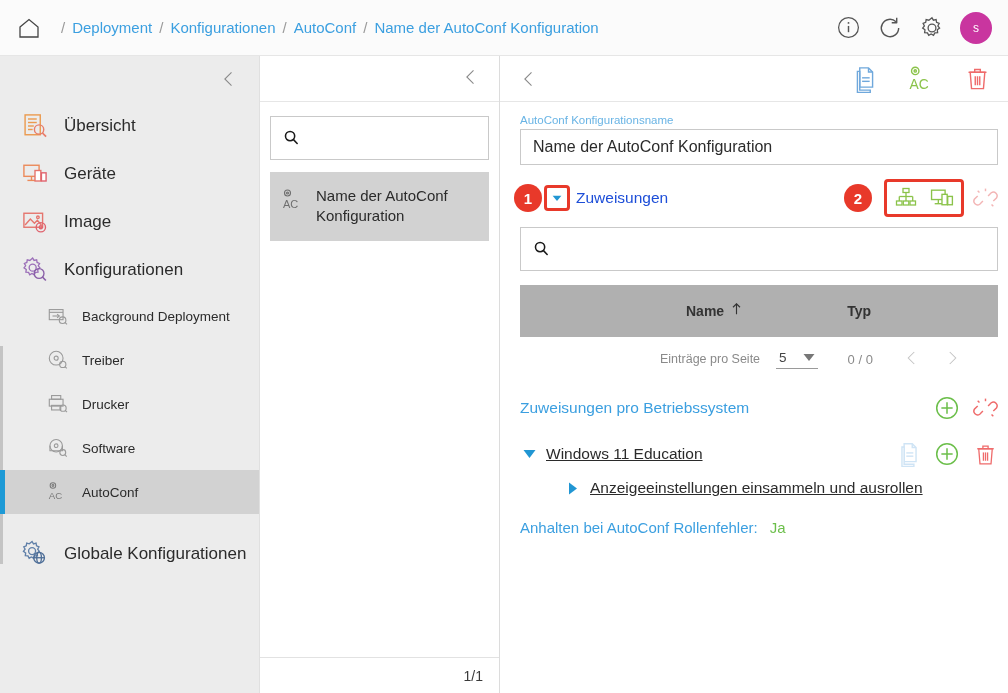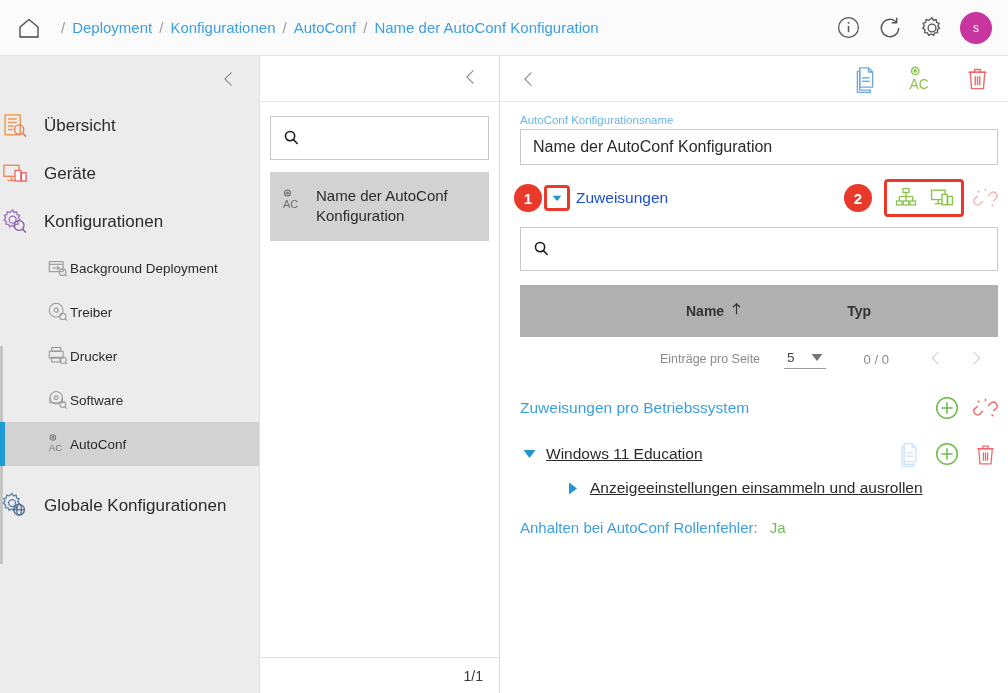--- a/index.html
+++ b/index.html
@@ -40,35 +40,35 @@
     position: absolute; left: 0; top: 56px; width: 260px; height: 637px;
     background: #ececec;
     border-right: 1px solid #e0e0e0;
   }
   #sidebar-collapse {
     height: 46px; display: flex; align-items: center; justify-content: flex-end;
     padding-right: 20px; cursor: pointer;
   }
   .nav-item {
     display: flex; align-items: center; height: 48px;
-    cursor: pointer; position: relative;
+    padding-left: 20px; cursor: pointer; position: relative;
   }
   .nav-item .nav-ico {
     width: 30px; height: 30px; display: flex; align-items: center; justify-content: center;
     flex: 0 0 30px;
   }
   .nav-item .nav-label {
     margin-left: 14px; font-size: 17px; color: #2b2b2b; white-space: nowrap;
   }
   .nav-sub {
     display: flex; align-items: center; height: 44px;
     padding-left: 46px; cursor: pointer; position: relative;
   }
   .nav-sub .nav-ico { width: 24px; height: 24px; display: flex; align-items: center; justify-content: center; flex: 0 0 24px; }
-  .nav-sub .nav-label { margin-left: 0; font-size: 13.5px; color: #2b2b2b; white-space: nowrap; }
+  .nav-sub .nav-label { margin-left: 12px; font-size: 13.5px; color: #2b2b2b; white-space: nowrap; }
   .nav-sub.active { background: #d2d2d2; }
   .nav-sub.active::before {
     content: ""; position: absolute; left: 0; top: 0; width: 5px; height: 100%;
     background: #1e9ad6;
   }
   #nav-group-rail {
     position: absolute; left: 0; width: 3px; background: #c4c4c4;
   }
 
   
@@ -153,21 +153,21 @@
   #assign-table { margin-top: 14px; width: 478px; }
   .tbl-head {
     background: #b0b0b0; height: 52px; display: flex; align-items: center;
   }
   .th { font-size: 14px; font-weight: bold; color: #333; }
   #th-name { margin-left: 166px; display: flex; align-items: center; gap: 6px; }
   #th-typ { margin-left: 104px; }
 
   .pager {
     display: flex; align-items: center; height: 44px; font-size: 12.5px; color: #8a8a8a;
-    padding-left: 140px; gap: 8px;
+    padding-left: 140px; gap: 0;
   }
   .pager .lbl { color: #8a8a8a; }
   .pager .sel {
     margin-left: 16px; display: flex; align-items: center; gap: 16px;
     border-bottom: 1px solid #9a9a9a; padding: 0 3px 3px 3px; cursor: pointer;
   }
   .pager .sel span { font-size: 13.5px; color: #444; }
   .pager .count { margin-left: 30px; font-size: 13px; color: #8a8a8a; }
   .pager .arrows { margin-left: 30px; display: flex; gap: 22px; }
   .pager .arrows div { cursor: pointer; }
@@ -256,20 +256,32 @@
         <rect x="2.5" y="4.5" width="13" height="9.5"></rect>
         <line x1="5.5" y1="17.5" x2="12.5" y2="17.5"></line>
         <line x1="9" y1="14" x2="9" y2="17.5"></line>
         <rect x="12" y="9" width="5" height="9" fill="#fff" stroke="#e5756e"></rect>
         <rect x="17.5" y="11" width="4" height="7" fill="#fff" stroke="#e0636e"></rect>
       </svg>
     </span>
     <span class="nav-label">Geräte</span>
   </div>
 
+  <div class="nav-item">
+    <span class="nav-ico">
+      <svg width="28" height="28" viewBox="0 0 24 24" fill="none" stroke="#e5756e" stroke-width="1.2">
+        <rect x="2.5" y="4.5" width="16" height="12"></rect>
+        <path d="M3.5 14.5 L8 9.5 L11.5 13 L14 10.5 L17.5 14.5"></path>
+        <circle cx="14.5" cy="8" r="1.1"></circle>
+        <circle cx="17" cy="16.5" r="4" stroke="#e0636e"></circle>
+        <circle cx="17" cy="16.5" r="1.3" stroke="#e0636e"></circle>
+      </svg>
+    </span>
+    <span class="nav-label">Image</span>
+  </div>
 
   <div class="nav-item">
     <span class="nav-ico">
       <svg width="28" height="28" viewBox="0 0 24 24" fill="none" stroke="#9b6fb8" stroke-width="1.15">
         <circle cx="10" cy="10" r="3"></circle>
         <path d="M10 1.8 l1.2 2 2.2-.6 .4 2.3 2.1 .9 -1.1 2 1.4 1.8 -1.9 1.4 .3 2.3 -2.3 .2 -1 2 -1.9-1.1 -1.9 1.1 -1-2 -2.3-.2 .3-2.3 -1.9-1.4 1.4-1.8 -1.1-2 2.1-.9 .4-2.3 2.2 .6 z"></path>
         <circle cx="15.5" cy="15" r="4.2" stroke="#8a5fa8"></circle>
         <line x1="18.4" y1="18" x2="21.3" y2="21" stroke="#8a5fa8" stroke-width="1.4"></line>
       </svg>
     </span>

